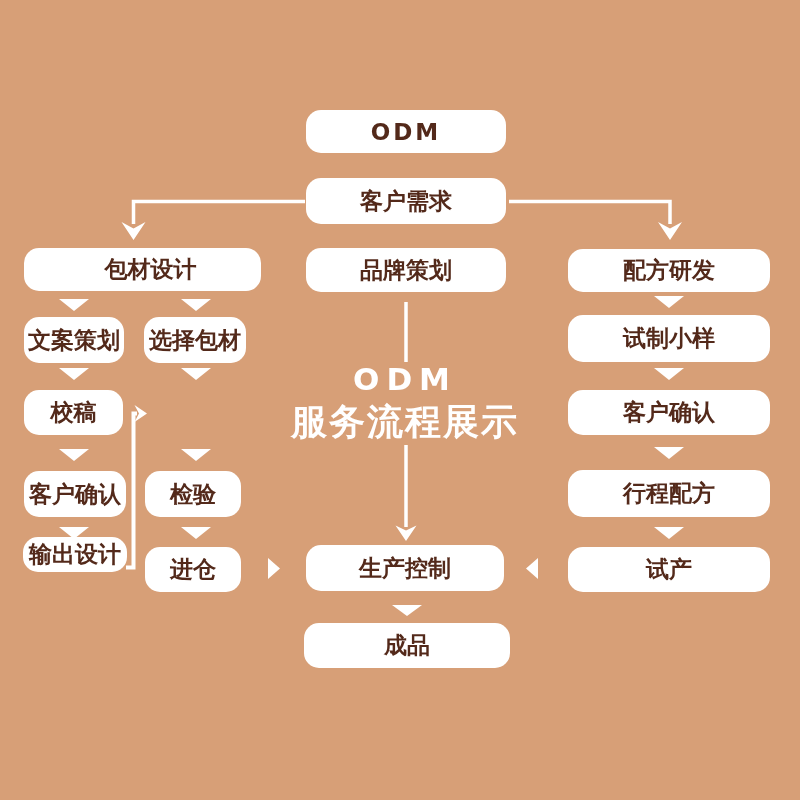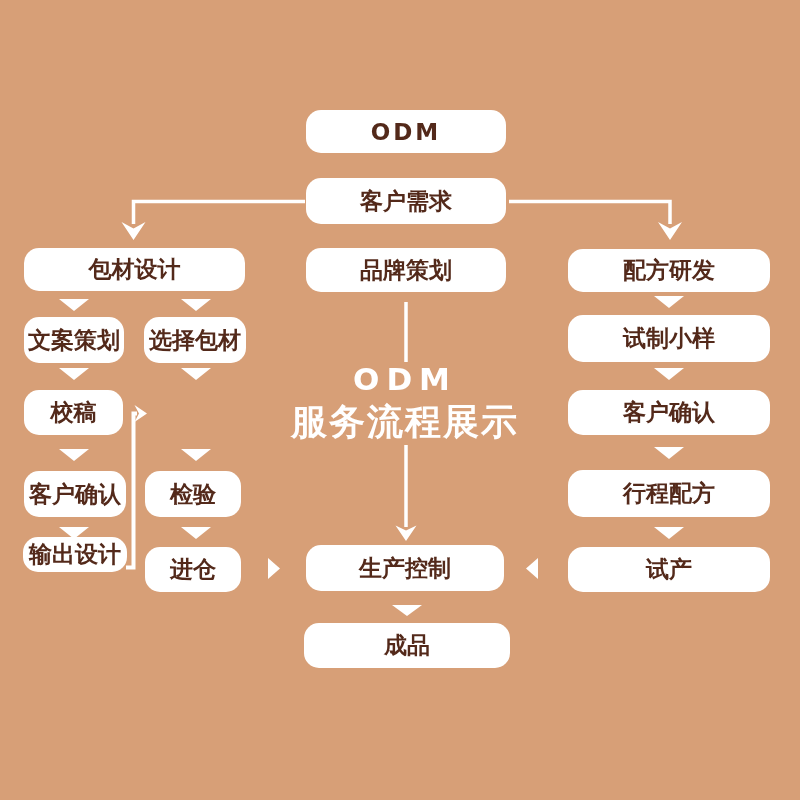--- a/index.html
+++ b/index.html
@@ -112,21 +112,21 @@
     <span class="t1">ODM</span>
     <span class="t2">服务流程展示</span>
   </div>
 
   <div class="node spaced" style="left:306px; top:110px; width:200px; height:43px;">ODM</div>
 
   <div class="node" style="left:306px; top:178px; width:200px; height:46px;">客户需求</div>
 
   <div class="node" style="left:306px; top:248px; width:200px; height:44px;">品牌策划</div>
 
-  <div class="node" style="left:24px; top:248px; width:221px; height:43px;">包材设计</div>
+  <div class="node" style="left:24px; top:248px; width:221px; height:43px;padding-left:16px;">包材设计</div>
 
   <div class="node" style="left:568px; top:249px; width:202px; height:43px;">配方研发</div>
 
   <div class="node" style="left:24px; top:317px; width:100px; height:46px;">文案策划</div>
   <div class="node" style="left:24px; top:390px; width:99px; height:45px;">校稿</div>
   <div class="node" style="left:24px; top:471px; width:102px; height:46px;">客户确认</div>
   <div class="node" style="left:23px; top:537px; width:104px; height:35px;text-align:right;">输出设计</div>
 
   <div class="node" style="left:144px; top:317px; width:102px; height:46px;">选择包材</div>
   <div class="node" style="left:145px; top:471px; width:96px; height:46px;">检验</div>

